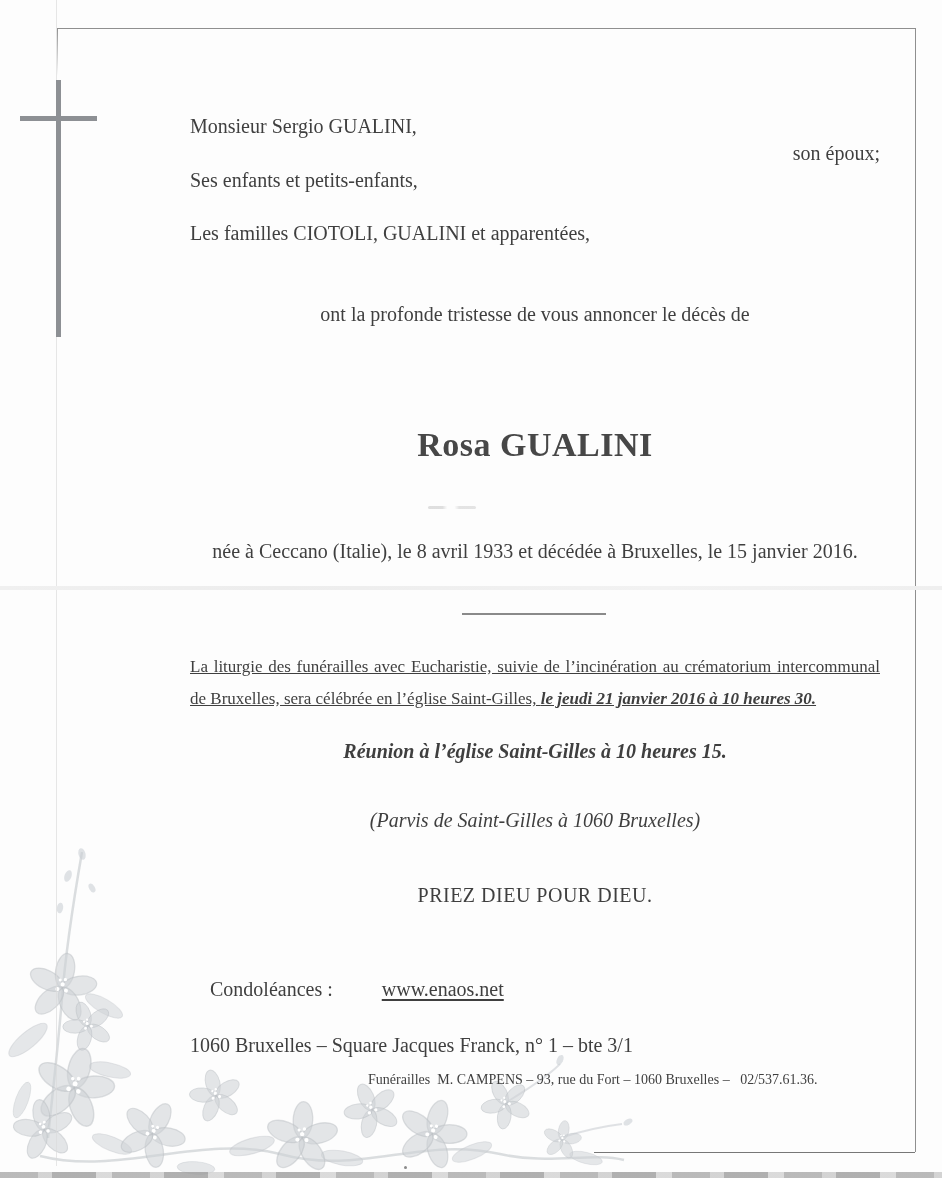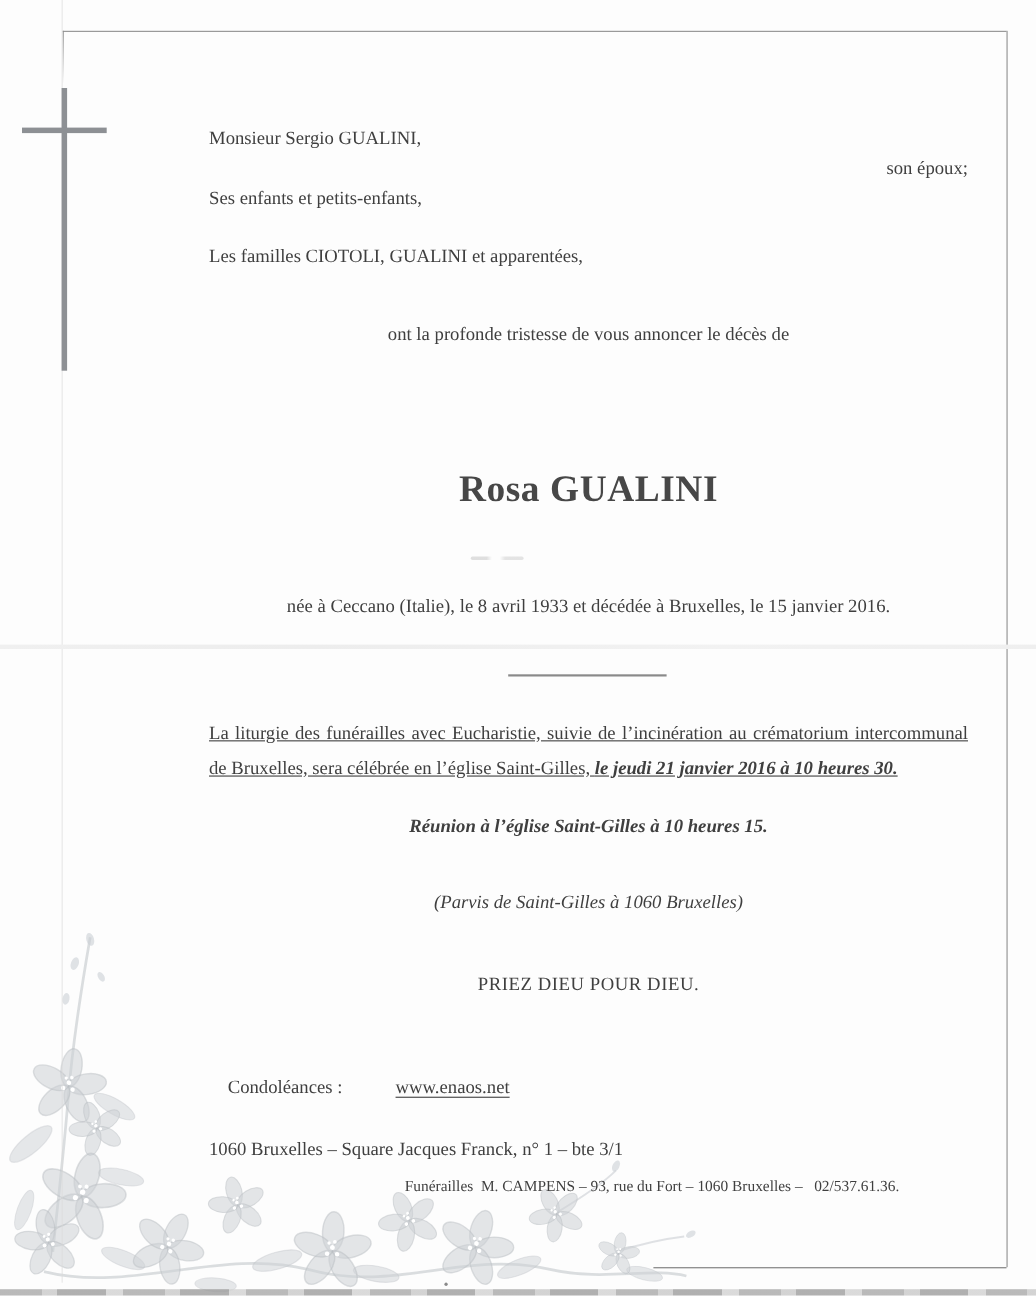--- a/index.html
+++ b/index.html
@@ -3,21 +3,21 @@
 <meta charset="utf-8">
 <style>
   html,body{margin:0;padding:0;background:#e9e9e9;}
   .page{
     position:relative;width:942px;height:1178px;margin:0 auto;
     background:#fdfdfd;overflow:hidden;
     font-family:"Liberation Serif","DejaVu Serif",serif;
     color:#3f3f3f;
   }
   .abs{position:absolute;}
-  .line{font-size:17px;line-height:22px;white-space:pre;}
+  .line{font-size:20px;line-height:22px;white-space:pre;}
   .col{left:190px;width:690px;}
   .centered{text-align:center;}
   .right{text-align:right;}
 
   
   .border-top{left:57px;top:28px;width:858px;height:1px;background:#8f8f8f;}
   .border-right{left:915px;top:28px;width:1px;height:1124px;background:#8f8f8f;}
   .border-bottom{left:594px;top:1152px;width:321px;height:1px;background:#777;}
   .border-left{left:57px;top:28px;width:1px;height:48px;background:linear-gradient(#8f8f8f,rgba(143,143,143,0));}
   .fold-line{left:56px;top:0;width:1px;height:1166px;background:#dadada;opacity:.65;}
@@ -127,21 +127,21 @@
   <div>
     <div class="abs cross-v"></div>
     <div class="abs cross-h"></div>
   </div>
 
   <div class="abs line" style="left:190px;top:115px;">Monsieur Sergio GUALINI,</div>
   <div class="abs line col right" style="top:142px;">son époux;</div>
   <div class="abs line" style="left:190px;top:169px;">Ses enfants et petits-enfants,</div>
   <div class="abs line" style="left:190px;top:222px;">Les familles CIOTOLI, GUALINI et apparentées,</div>
 
-  <div class="abs line col centered" style="top:293px;">ont la profonde tristesse de vous annoncer le décès de</div>
+  <div class="abs line col centered" style="top:303px;">ont la profonde tristesse de vous annoncer le décès de</div>
   <div class="abs col centered deceased-name" style="top:426px;">Rosa GUALINI</div>
   <div class="abs line col centered" style="top:540px;">née à Ceccano (Italie), le 8 avril 1933 et décédée à Bruxelles, le 15 janvier 2016.</div>
 
   <div class="abs divider"></div>
 
   <div class="abs paragraph">
     <span>La liturgie des funérailles avec Eucharistie, suivie de l’incinération au crématorium intercommunal de Bruxelles, sera célébrée en l’église Saint-Gilles, </span><span class="bold-italic">le jeudi 21 janvier 2016 à 10 heures 30.</span>
   </div>
 
   <div class="abs line col centered bold-italic" style="top:740px;">Réunion à l’église Saint-Gilles à 10 heures 15.</div>

